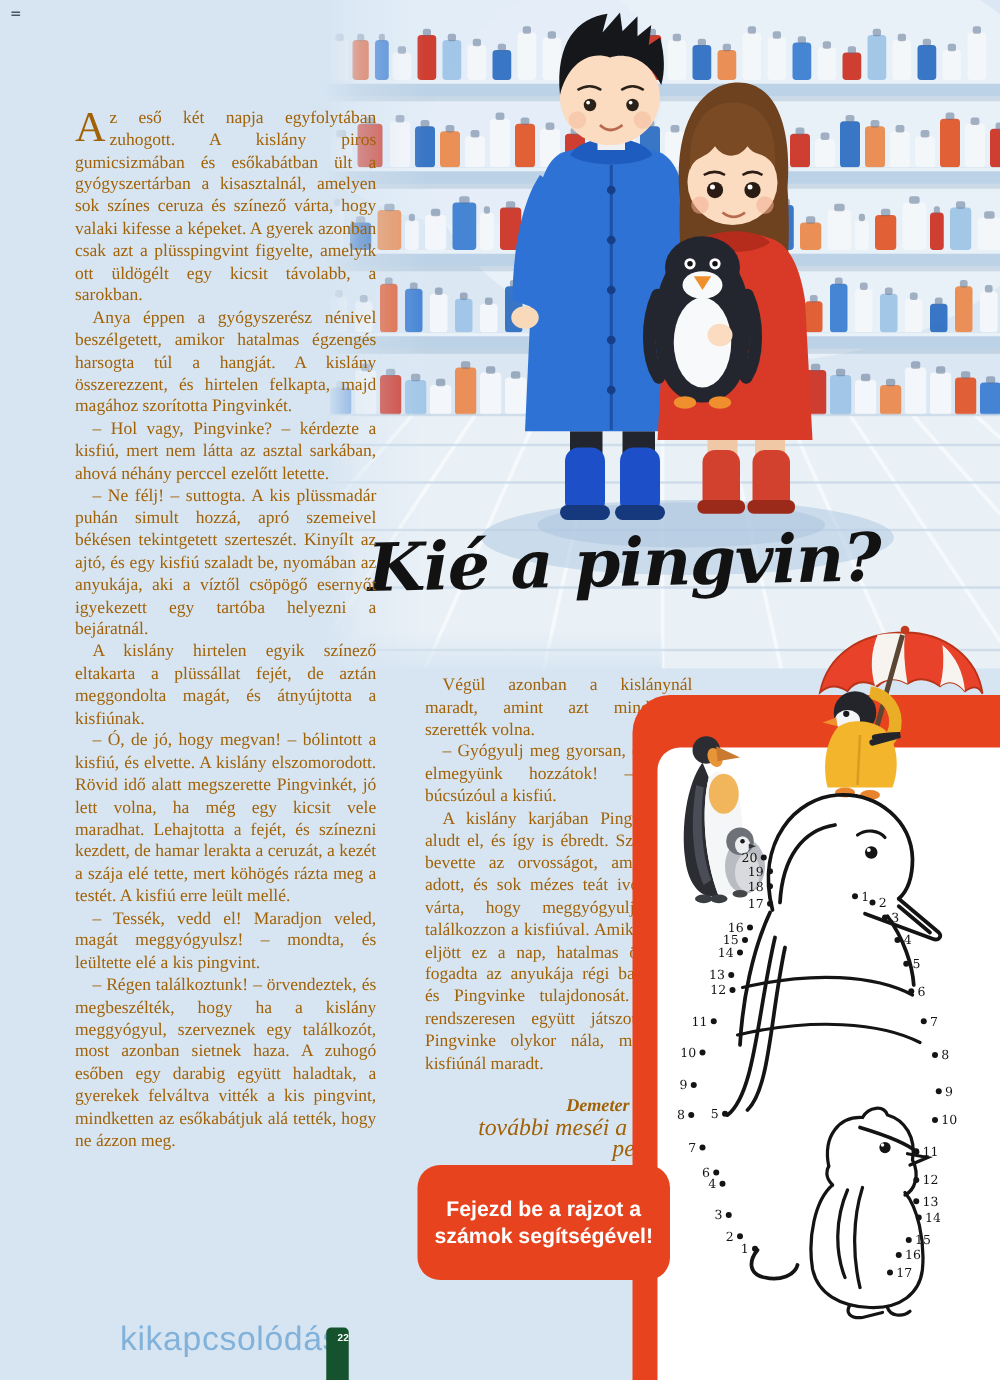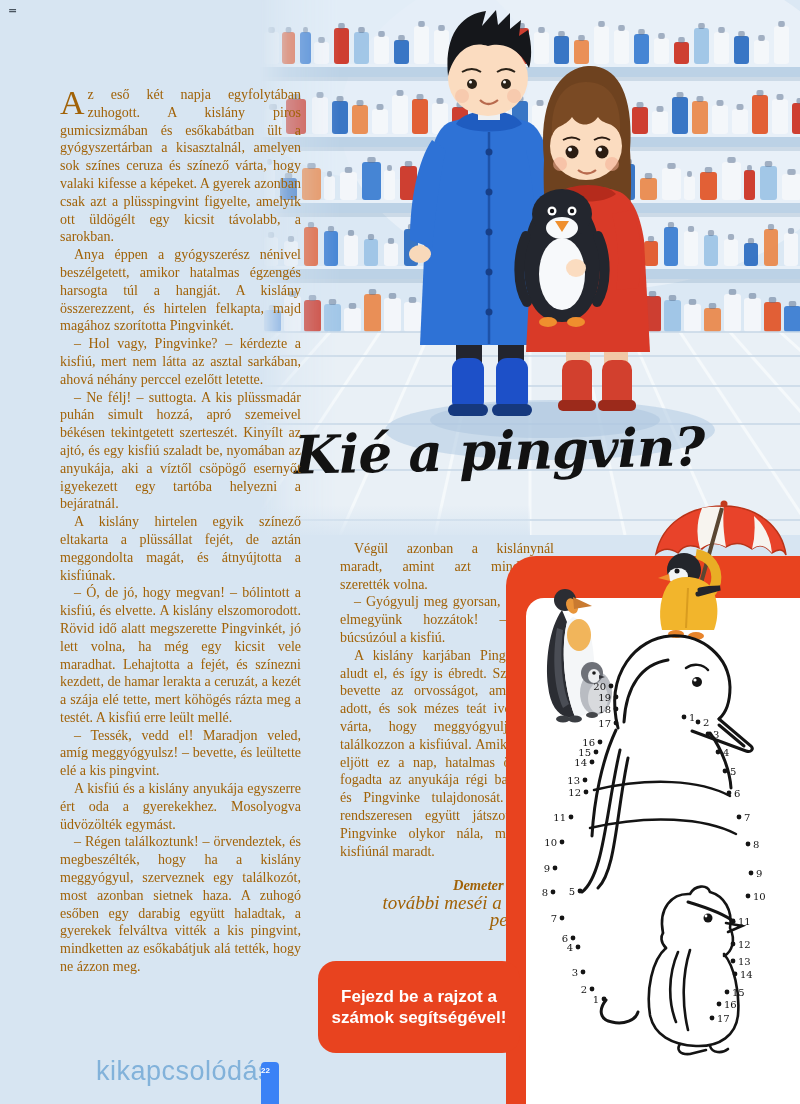--- a/index.html
+++ b/index.html
@@ -27,34 +27,34 @@
   
   #story-title{position:absolute;left:294px;top:420px;width:456px;
       font-family:"DejaVu Serif",serif;font-style:italic;font-weight:bold;
       font-size:53px;line-height:60px;color:#121212;transform:rotate(-1.2deg);
       letter-spacing:-1px;white-space:nowrap;}
   
   #activity-panel{position:absolute;left:506px;top:556px;width:294px;height:548px;
       background:#e8431f;border-top-left-radius:30px;}
   #activity-panel-inner{position:absolute;left:20px;top:42px;right:0;bottom:0;
       background:#ffffff;border-top-left-radius:18px;}
-  #instruction-box{position:absolute;left:318px;top:932px;width:202px;height:92px;
+  #instruction-box{position:absolute;left:334px;top:932px;width:202px;height:92px;
       background:#e8431f;border-radius:18px;display:flex;align-items:center;justify-content:center;
-      padding:0 10px;box-sizing:border-box;margin-top:29px;}
+      padding:0 10px;box-sizing:border-box;}
   #instruction-box span{color:#ffffff;font-family:"Liberation Sans",sans-serif;
       font-weight:bold;font-size:17px;line-height:21px;text-align:center;}
   
   #king-penguins{position:absolute;left:532px;top:586px;width:86px;height:140px;}
   #umbrella-penguin{position:absolute;left:632px;top:496px;width:160px;height:156px;}
   #dot-puzzle{position:absolute;left:540px;top:630px;width:260px;height:474px;}
   
   #footer-label{position:absolute;left:96px;top:1056px;font-family:"Liberation Sans",sans-serif;
       font-size:27px;color:#82b2da;letter-spacing:.5px;}
-  #page-tab{position:absolute;left:261px;top:1062px;width:18px;height:42px;background:#3b82f6;
-      border-radius:4px 4px 0 0;text-align:left;}
+  #page-tab{position:absolute;left:261px;top:1062px;width:18px;height:42px;background:#14532d;
+      border-radius:4px 4px 0 0;text-align:right;}
   #page-tab span{font-family:"Liberation Sans",sans-serif;font-weight:bold;font-size:8px;color:#fff;
       display:block;padding-top:4px;}
 </style>
 </head>
 <body>
 
 <div id="page">
 
   <div class="corner-mark">=</div>
 
@@ -441,22 +441,21 @@
 
   <div id="story-title">Kié a pingvin?</div>
 
   <div id="col-left" class="col">
       <p class="first">Az eső két napja egyfolytában zuhogott. A kislány piros gumicsizmában és esőkabátban ült a gyógyszertárban a kisasztalnál, amelyen sok színes ceruza és színező várta, hogy valaki kifesse a képeket. A gyerek azonban csak azt a plüsspingvint figyelte, amelyik ott üldögélt egy kicsit távolabb, a sarokban.</p>
       <p>Anya éppen a gyógyszerész nénivel beszélgetett, amikor hatalmas égzengés harsogta túl a hangját. A kislány összerezzent, és hirtelen felkapta, majd magához szorította Pingvinkét.</p>
       <p>– Hol vagy, Pingvinke? – kérdezte a kisfiú, mert nem látta az asztal sarkában, ahová néhány perccel ezelőtt letette.</p>
       <p>– Ne félj! – suttogta. A kis plüssmadár puhán simult hozzá, apró szemeivel békésen tekintgetett szerteszét. Kinyílt az ajtó, és egy kisfiú szaladt be, nyomában az anyukája, aki a víztől csöpögő esernyőt igyekezett egy tartóba helyezni a bejáratnál.</p>
       <p>A kislány hirtelen egyik színező eltakarta a plüssállat fejét, de aztán meggondolta magát, és átnyújtotta a kisfiúnak.</p>
       <p>– Ó, de jó, hogy megvan! – bólintott a kisfiú, és elvette. A kislány elszomorodott. Rövid idő alatt megszerette Pingvinkét, jó lett volna, ha még egy kicsit vele maradhat. Lehajtotta a fejét, és színezni kezdett, de hamar lerakta a ceruzát, a kezét a szája elé tette, mert köhögés rázta meg a testét. A kisfiú erre leült mellé.</p>
-      <p>– Tessék, vedd el! Maradjon veled, amíg meggyógyulsz! – bevette, és leültette elé a kis pingvint.</p>
-      <p>A kisfiú és a kislány anyukája egyszerre ért oda a gyerekekhez. Mosolyogva üdvözölték egymást.</p>
+      <p>– Tessék, vedd el! Maradjon veled, magát meggyógyulsz! – mondta, és leültette elé a kis pingvint.</p>
       <p>– Régen találkoztunk! – örvendeztek, és megbeszélték, hogy ha a kislány meggyógyul, szerveznek egy találkozót, most azonban sietnek haza. A zuhogó esőben egy darabig együtt haladtak, a gyerekek felváltva vitték a kis pingvint, mindketten az esőkabátjuk alá tették, hogy ne ázzon meg.</p>
     </div>
 
   <div id="col-mid" class="col">
     <div id="mid-paras">
         <p>Végül azonban a kislánynál maradt, amint azt mindketten szerették volna.</p>
         <p>– Gyógyulj meg gyorsan, és akkor elmegyünk hozzátok! – szólt búcsúzóul a kisfiú.</p>
         <p>A kislány karjában Pingvinkével aludt el, és így is ébredt. Szó nélkül bevette az orvosságot, amit Anya adott, és sok mézes teát ivott. Alig várta, hogy meggyógyuljon, és találkozzon a kisfiúval. Amikor végre eljött ez a nap, hatalmas örömmel fogadta az anyukája régi barátnőjét, és Pingvinke tulajdonosát. Ezután rendszeresen együtt játszottak, és Pingvinke olykor nála, máskor a kisfiúnál maradt.</p>
       </div>
     <div class="author-block">

